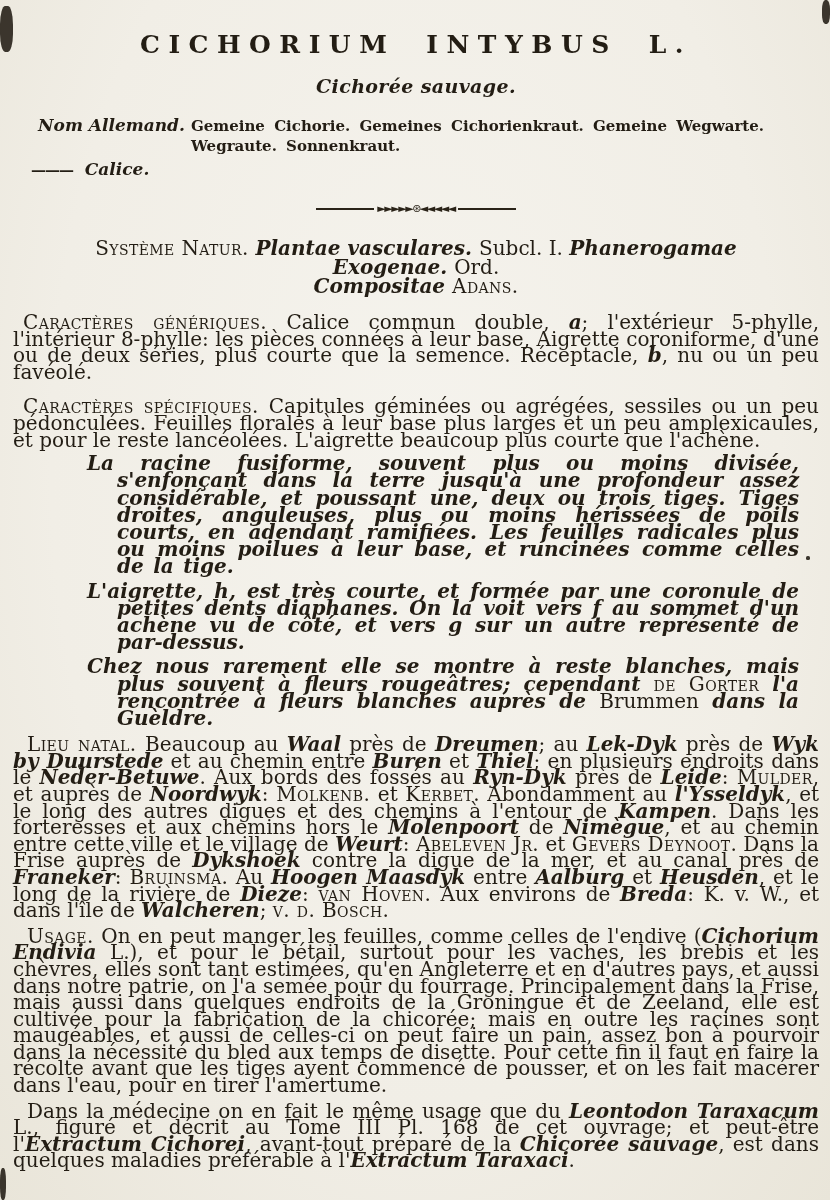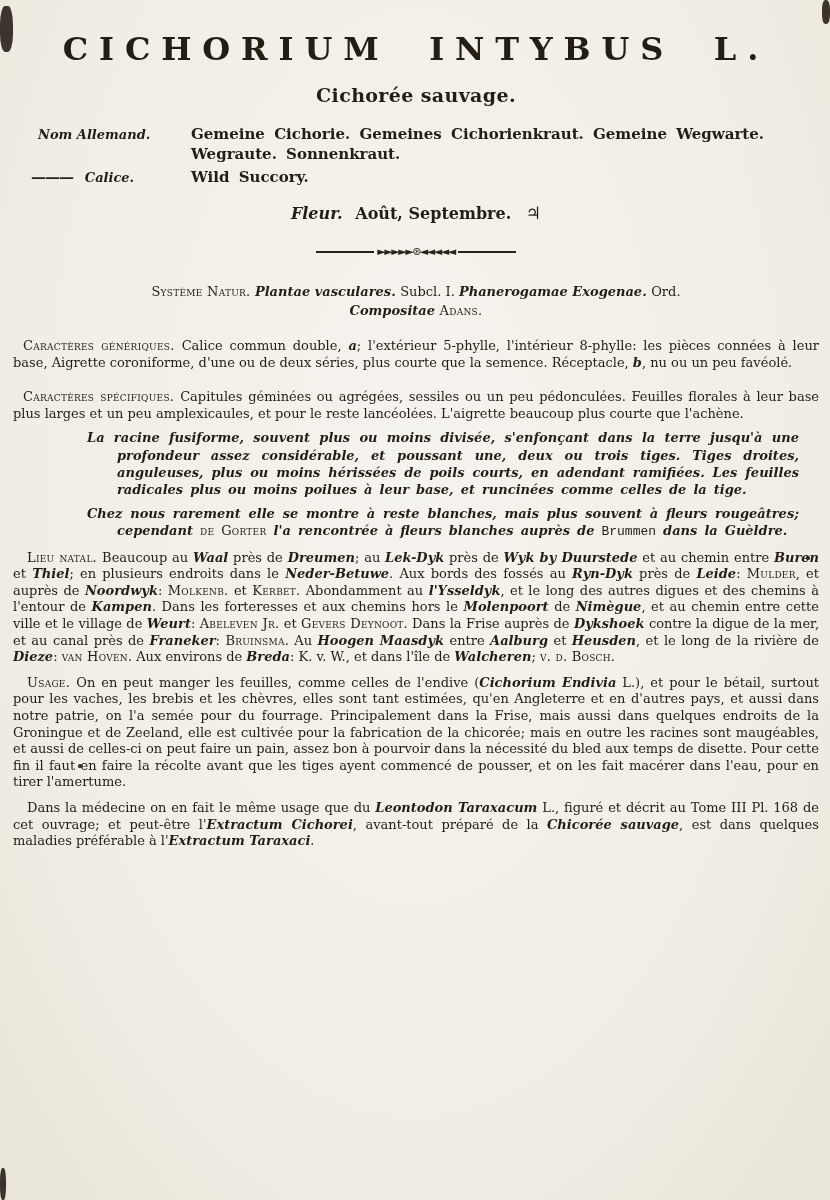--- a/index.html
+++ b/index.html
@@ -6,63 +6,63 @@
   html, body { width: 830px; }
   body {
     width: 830px; height: 1200px; overflow: hidden; position: relative;
     background: radial-gradient(ellipse at 50% 38%, #f5f3ed 0%, #f1eee6 62%, #e9e5d9 100%);
     color: #231d14;
     font-family: "DejaVu Serif", serif;
   }
   .page { padding: 22px 11px 0 13px; }
 
   .title {
-    text-align: center; font-size: 32px; font-weight: 700;
+    text-align: center; font-size: 25px; font-weight: 700;
     letter-spacing: 0.34em; word-spacing: 0.55em; margin-top: 8px;
   }
   .subtitle {
-    text-align: center; font-size: 19px; font-weight: 700; 
+    text-align: center; font-size: 19px; font-weight: 700; font-style: italic;
     margin-top: 16px; letter-spacing: 0.02em;
   }
 
   .names { margin: 18px 4px 0 18px; }
   .name-row { display: flex; align-items: baseline; font-size: 15px; line-height: 20px; margin-top: 3px; }
   .name-label-wrap { flex: 0 0 160px; }
   .name-dash { letter-spacing: -1px; margin-right: 7px; font-weight: 600; }
-  .name-label { font-style: italic; font-weight: 700; font-size: 13px; }
+  .name-label { font-style: italic; font-weight: 700; font-size: 17px; }
   .name-text { font-weight: 600; word-spacing: 4px; flex: 1 1 auto; }
 
   .flower { text-align: center; margin-top: 15px; font-size: 16px; font-weight: 600; }
   .flower .lbl { font-style: italic; font-weight: 700; }
   .flower .mon { margin-left: 7px; }
   .flower .sym { font-family: "DejaVu Sans", sans-serif; font-style: italic; font-weight: 400; font-size: 17px; margin-left: 9px; }
 
   .divider { display: flex; align-items: center; justify-content: center; margin: 22px auto 24px; }
   .divider .line { width: 58px; height: 2px; background: #2a2318; }
   .divider .glyphs {
     font-family: "DejaVu Sans", sans-serif; font-size: 11px; letter-spacing: -1.5px;
     color: #2a2318; padding: 0 3px; white-space: nowrap;
   }
 
   .doc { margin-top: 0; }
-  .blk { font-size: 13px; line-height: 16.6px; text-align: justify; margin-top: 6px; }
+  .blk { font-size: 20px; line-height: 16.6px; text-align: justify; margin-top: 6px; }
   .blk-sys  { text-align: center; line-height: 19px; margin: 0 40px; text-indent: 0; }
   .blk-sys2 { margin-top: 9px; margin-bottom: 6px; }
   .blk-lead { text-indent: 10px; margin-top: 18px; }
   .blk-note {
     margin-left: 104px; margin-right: 20px; text-indent: -30px;
     font-style: italic; font-weight: 600; line-height: 17.2px;
     word-spacing: 2.5px; margin-top: 7px;
   }
   .blk-body { text-indent: 14px; margin-top: 9px; }
 
   .s-n  { }
   .s-i  { font-style: italic; font-weight: 600; }
   .s-sc { font-variant: small-caps; font-style: normal; font-weight: 400; letter-spacing: 0.02em; }
-  .s-r  { font-style: normal; font-weight: 400; font-family: Liberation Mono, monospace; }
+  .s-r  { font-style: normal; font-weight: 400; }
 
   .artifact { position: absolute; background: #1b150d; opacity: 0.85; border-radius: 40%; }
 </style>
 </head>
 <body>
 
 <div class="page">
 
   <h1 class="title">CICHORIUM INTYBUS L.</h1>
   <h2 class="subtitle">Cichorée sauvage.</h2>
@@ -73,41 +73,36 @@
         <span class="name-dash"></span>
         <span class="name-label">Nom Allemand.</span>
       </span>
       <span class="name-text">Gemeine Cichorie. Gemeines Cichorienkraut. Gemeine Wegwarte. Wegraute. Sonnenkraut.</span>
     </div>
     <div class="name-row">
       <span class="name-label-wrap">
         <span class="name-dash">———</span>
         <span class="name-label">Calice.</span>
       </span>
-      <span class="name-text">Wild Succory.</span>
     </div>
   </div>
 
-  <div class="flower">
-    <span class="lbl">Fleur.</span>
-    <span class="mon">Août, Septembre.</span>
-    <span class="sym">♃</span>
-  </div>
 
   <div class="divider">
     <span class="line"></span>
     <span class="glyphs">►►►►►⊛◄◄◄◄◄</span>
     <span class="line"></span>
   </div>
 
   <div class="doc">
       <p class="blk blk-sys"><span class="s-sc">Système Natur. </span><span class="s-i">Plantae vasculares. </span><span class="s-n">Subcl. I. </span><span class="s-i">Phanerogamae Exogenae. </span><span class="s-n">Ord.</span><br><span class="s-i">Compositae </span><span class="s-sc">Adans.</span></p>
       <p class="blk blk-lead"><span class="s-sc">Caractères génériques. </span><span class="s-n">Calice commun double, </span><span class="s-i">a</span><span class="s-n">; l'extérieur 5-phylle, l'intérieur 8-phylle: les pièces connées à leur base, Aigrette coroniforme, d'une ou de deux séries, plus courte que la semence. Réceptacle, </span><span class="s-i">b</span><span class="s-n">, nu ou un peu favéolé.</span></p>
       <p class="blk blk-lead"><span class="s-sc">Caractères spécifiques. </span><span class="s-n">Capitules géminées ou agrégées, sessiles ou un peu pédonculées. Feuilles florales à leur base plus larges et un peu amplexicaules, et pour le reste lancéolées. L'aigrette beaucoup plus courte que l'achène.</span></p>
       <p class="blk blk-note"><span class="s-n">La racine fusiforme, souvent plus ou moins divisée, s'enfonçant dans la terre jusqu'à une profondeur assez considérable, et poussant une, deux ou trois tiges. Tiges droites, anguleuses, plus ou moins hérissées de poils courts, en adendant ramifiées. Les feuilles radicales plus ou moins poilues à leur base, et runcinées comme celles de la tige.</span></p>
+      <p class="blk blk-note"><span class="s-n">L'aigrette, h, est très courte, et formée par une coronule de petites dents diaphanes. On la voit vers f au sommet d'un achène vu de côté, et vers g sur un autre représenté de par-dessus.</span></p>
       <p class="blk blk-note"><span class="s-n">Chez nous rarement elle se montre à reste blanches, mais plus souvent à fleurs rougeâtres; cependant </span><span class="s-sc">de Gorter</span><span class="s-n"> l'a rencontrée à fleurs blanches auprès de </span><span class="s-r">Brummen</span><span class="s-n"> dans la Guèldre.</span></p>
       <p class="blk blk-body"><span class="s-sc">Lieu natal. </span><span class="s-n">Beaucoup au </span><span class="s-i">Waal</span><span class="s-n"> près de </span><span class="s-i">Dreumen</span><span class="s-n">; au </span><span class="s-i">Lek-Dyk</span><span class="s-n"> près de </span><span class="s-i">Wyk by Duurstede</span><span class="s-n"> et au chemin entre </span><span class="s-i">Buren</span><span class="s-n"> et </span><span class="s-i">Thiel</span><span class="s-n">; en plusieurs endroits dans le </span><span class="s-i">Neder-Betuwe</span><span class="s-n">. Aux bords des fossés au </span><span class="s-i">Ryn-Dyk</span><span class="s-n"> près de </span><span class="s-i">Leide</span><span class="s-n">: </span><span class="s-sc">Mulder</span><span class="s-n">, et auprès de </span><span class="s-i">Noordwyk</span><span class="s-n">: </span><span class="s-sc">Molkenb.</span><span class="s-n"> et </span><span class="s-sc">Kerbet</span><span class="s-n">. Abondamment au </span><span class="s-i">l'Ysseldyk</span><span class="s-n">, et le long des autres digues et des chemins à l'entour de </span><span class="s-i">Kampen</span><span class="s-n">. Dans les forteresses et aux chemins hors le </span><span class="s-i">Molenpoort</span><span class="s-n"> de </span><span class="s-i">Nimègue</span><span class="s-n">, et au chemin entre cette ville et le village de </span><span class="s-i">Weurt</span><span class="s-n">: </span><span class="s-sc">Abeleven Jr.</span><span class="s-n"> et </span><span class="s-sc">Gevers Deynoot</span><span class="s-n">. Dans la Frise auprès de </span><span class="s-i">Dykshoek</span><span class="s-n"> contre la digue de la mer, et au canal près de </span><span class="s-i">Franeker</span><span class="s-n">: </span><span class="s-sc">Bruinsma</span><span class="s-n">. Au </span><span class="s-i">Hoogen Maasdyk</span><span class="s-n"> entre </span><span class="s-i">Aalburg</span><span class="s-n"> et </span><span class="s-i">Heusden</span><span class="s-n">, et le long de la rivière de </span><span class="s-i">Dieze</span><span class="s-n">: </span><span class="s-sc">van Hoven</span><span class="s-n">. Aux environs de </span><span class="s-i">Breda</span><span class="s-n">: K. v. W., et dans l'île de </span><span class="s-i">Walcheren</span><span class="s-n">; </span><span class="s-sc">v. d. Bosch</span><span class="s-n">.</span></p>
       <p class="blk blk-body"><span class="s-sc">Usage. </span><span class="s-n">On en peut manger les feuilles, comme celles de l'endive (</span><span class="s-i">Cichorium Endivia</span><span class="s-n"> L.), et pour le bétail, surtout pour les vaches, les brebis et les chèvres, elles sont tant estimées, qu'en Angleterre et en d'autres pays, et aussi dans notre patrie, on l'a semée pour du fourrage. Principalement dans la Frise, mais aussi dans quelques endroits de la Groningue et de Zeeland, elle est cultivée pour la fabrication de la chicorée; mais en outre les racines sont maugéables, et aussi de celles-ci on peut faire un pain, assez bon à pourvoir dans la nécessité du bled aux temps de disette. Pour cette fin il faut en faire la récolte avant que les tiges ayent commencé de pousser, et on les fait macérer dans l'eau, pour en tirer l'amertume.</span></p>
       <p class="blk blk-body"><span class="s-n">Dans la médecine on en fait le même usage que du </span><span class="s-i">Leontodon Taraxacum</span><span class="s-n"> L., figuré et décrit au Tome III Pl. 168 de cet ouvrage; et peut-être l'</span><span class="s-i">Extractum Cichorei</span><span class="s-n">, avant-tout préparé de la </span><span class="s-i">Chicorée sauvage</span><span class="s-n">, est dans quelques maladies préférable à l'</span><span class="s-i">Extractum Taraxaci</span><span class="s-n">.</span></p>
     </div>
 
 </div>
 
 <div class="artifact" style="left: 0px; top: 6px; width: 13px; height: 46px;"></div>
 <div class="artifact" style="left: 822px; top: 0px; width: 8px; height: 24px;"></div>

